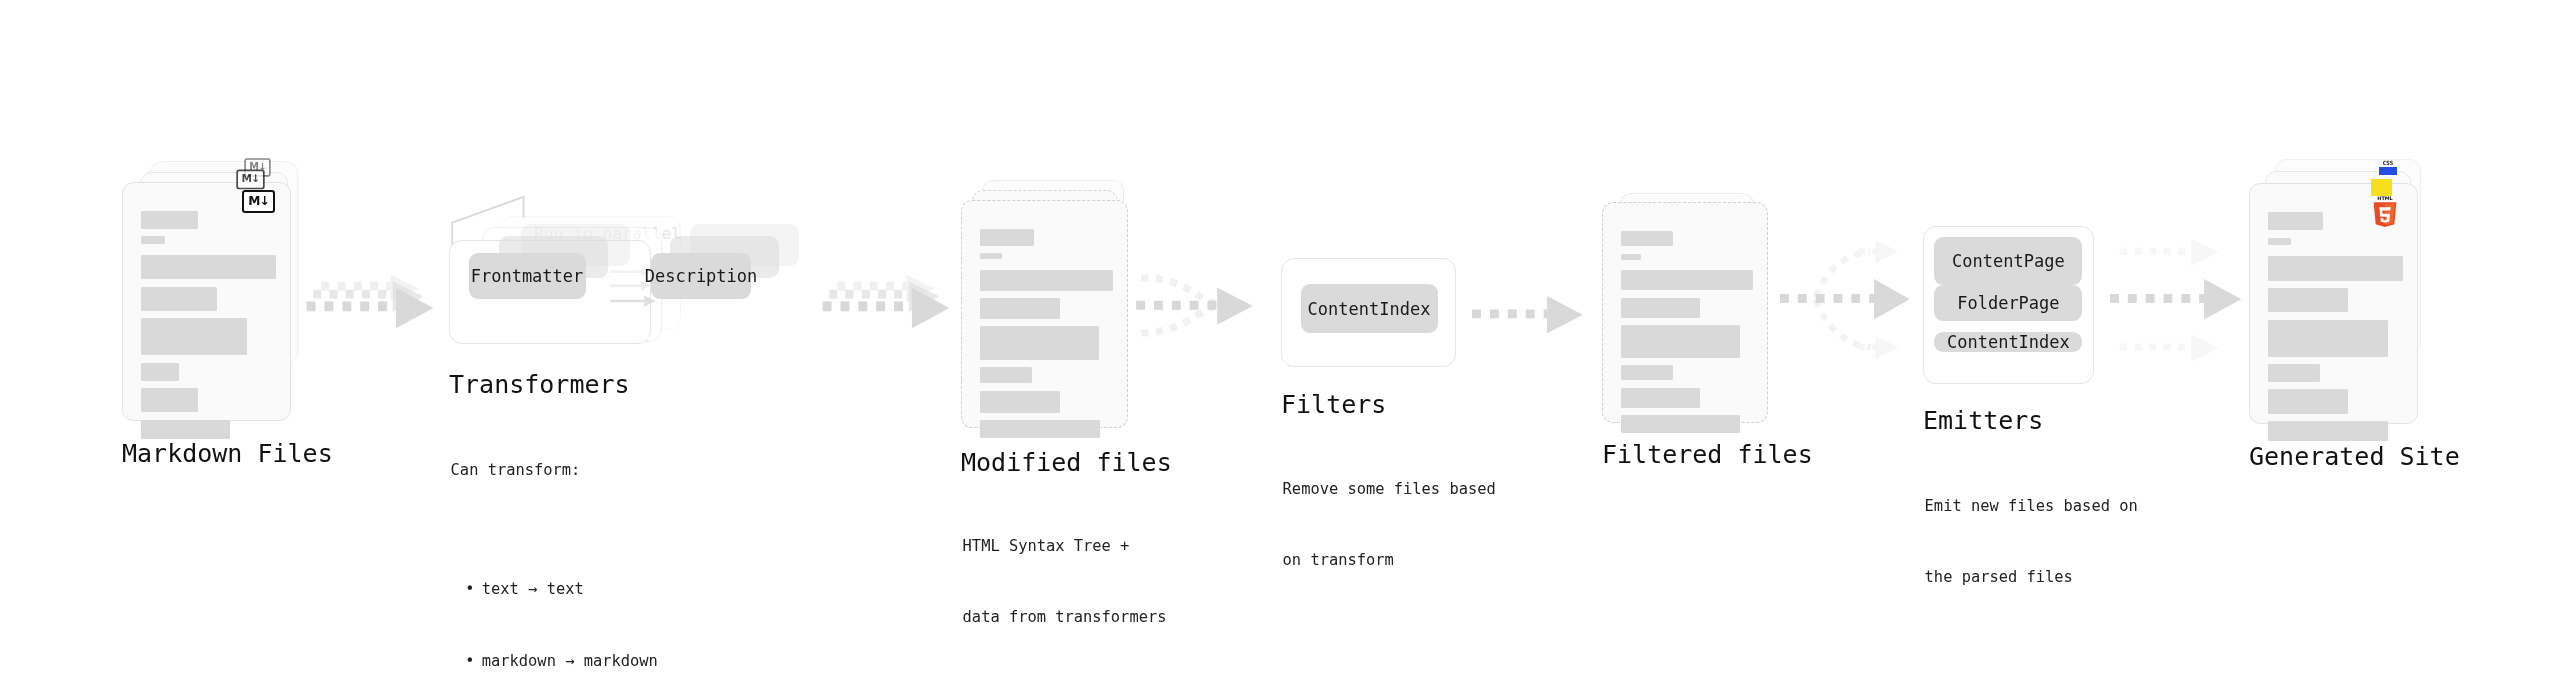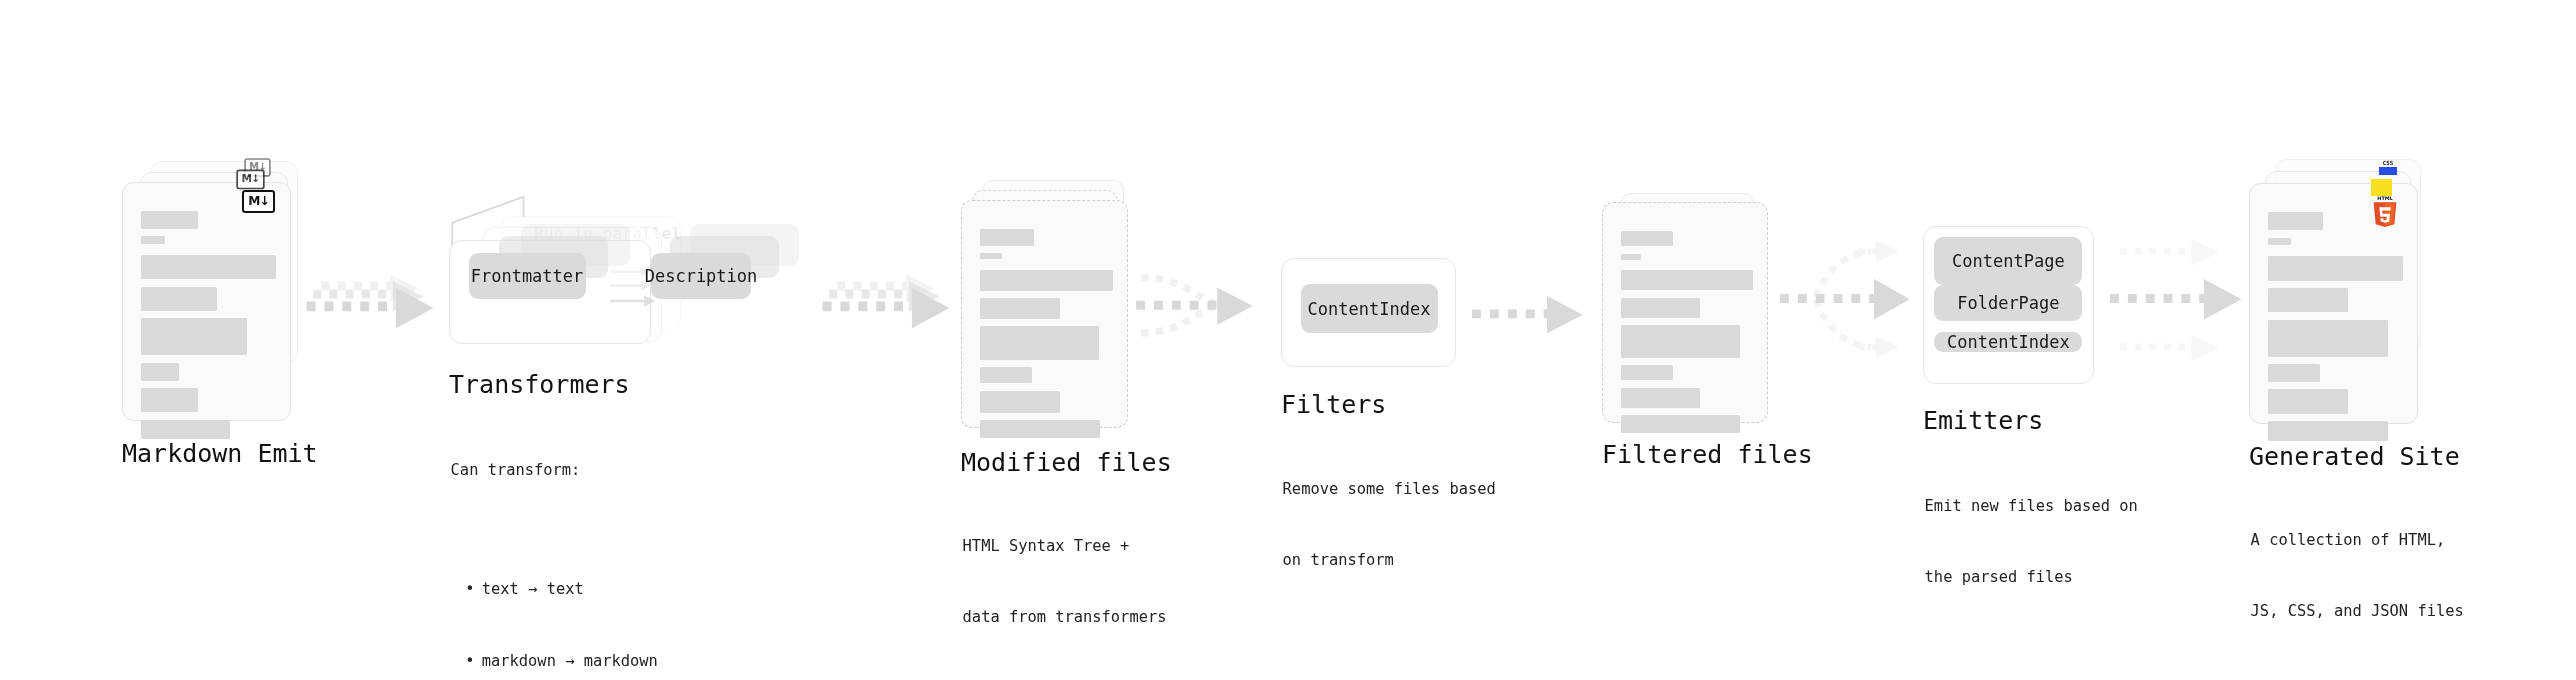--- a/index.html
+++ b/index.html
@@ -84,21 +84,21 @@
         <div class="ln" style="width:38px;height:18px;"></div>
         <div class="ln" style="width:57px;height:24.4px;"></div>
         <div class="ln" style="width:89px;height:19.5px;"></div>
       </div>
     </div>
 
     <div class="badge md-badge" style="left:119px;top:-4.9px;opacity:.5;transform:scale(.8);">M↓</div>
     <div class="badge md-badge" style="left:112px;top:6.5px;opacity:.75;transform:scale(.86);">M↓</div>
     <div class="badge md-badge" style="left:120px;top:29px;">M↓</div>
   </div>
-  <div class="title" style="left:0px;top:278px;">Markdown Emit</div>
+  <div class="title" style="left:0px;top:278px;">Markdown Files</div>
 </div>
 
 <svg style="left:305px;top:273px;" width="134" height="65" viewBox="0 0 165 80">
   <g opacity="0.45">
     <line x1="20" y1="16" x2="108" y2="16" stroke="#e0e0e0" stroke-width="11" stroke-dasharray="10 10"></line>
     <polygon points="105,2 140,19 105,36" fill="#e5e5e5"></polygon>
   </g>
   <g opacity="0.7">
     <line x1="10" y1="26" x2="112" y2="26" stroke="#dedede" stroke-width="11" stroke-dasharray="10 10"></line>
     <polygon points="108,10 146,29 108,48" fill="#e0e0e0"></polygon>
@@ -313,18 +313,14 @@
       <svg width="28" height="32.5" viewBox="0 0 34 40">
         <text x="17" y="6.5" font-size="6" font-weight="bold" text-anchor="middle" fill="#111" font-family="'DejaVu Sans','Liberation Sans',sans-serif">HTML</text>
         <path d="M3 9 L31 9 L28.5 36 L17 39.5 L5.5 36 Z" fill="#e44d26"></path>
         <path d="M17 11 L28.8 11 L26.7 34.7 L17 37.6 Z" fill="#f16529"></path>
         <path d="M10 15 L24 15 L23.6 19 L13.6 19 L13.9 23 L23.2 23 L22.2 32.5 L17 34 L11.8 32.5 L11.5 28.6 L14.9 28.6 L15 30.5 L17 31.1 L19 30.5 L19.3 26.7 L11.3 26.7 Z" fill="#ffffff"></path>
       </svg>
     </div>
   </div>
 
   <div class="title" style="left:0px;top:283px;">Generated Site</div>
-  <div class="sub" style="left:1.6px;top:322px;">
-    <div>A collection of HTML,</div>
-    <div>JS, CSS, and JSON files</div>
-  </div>
 </div>
 
 
 </body></html>

